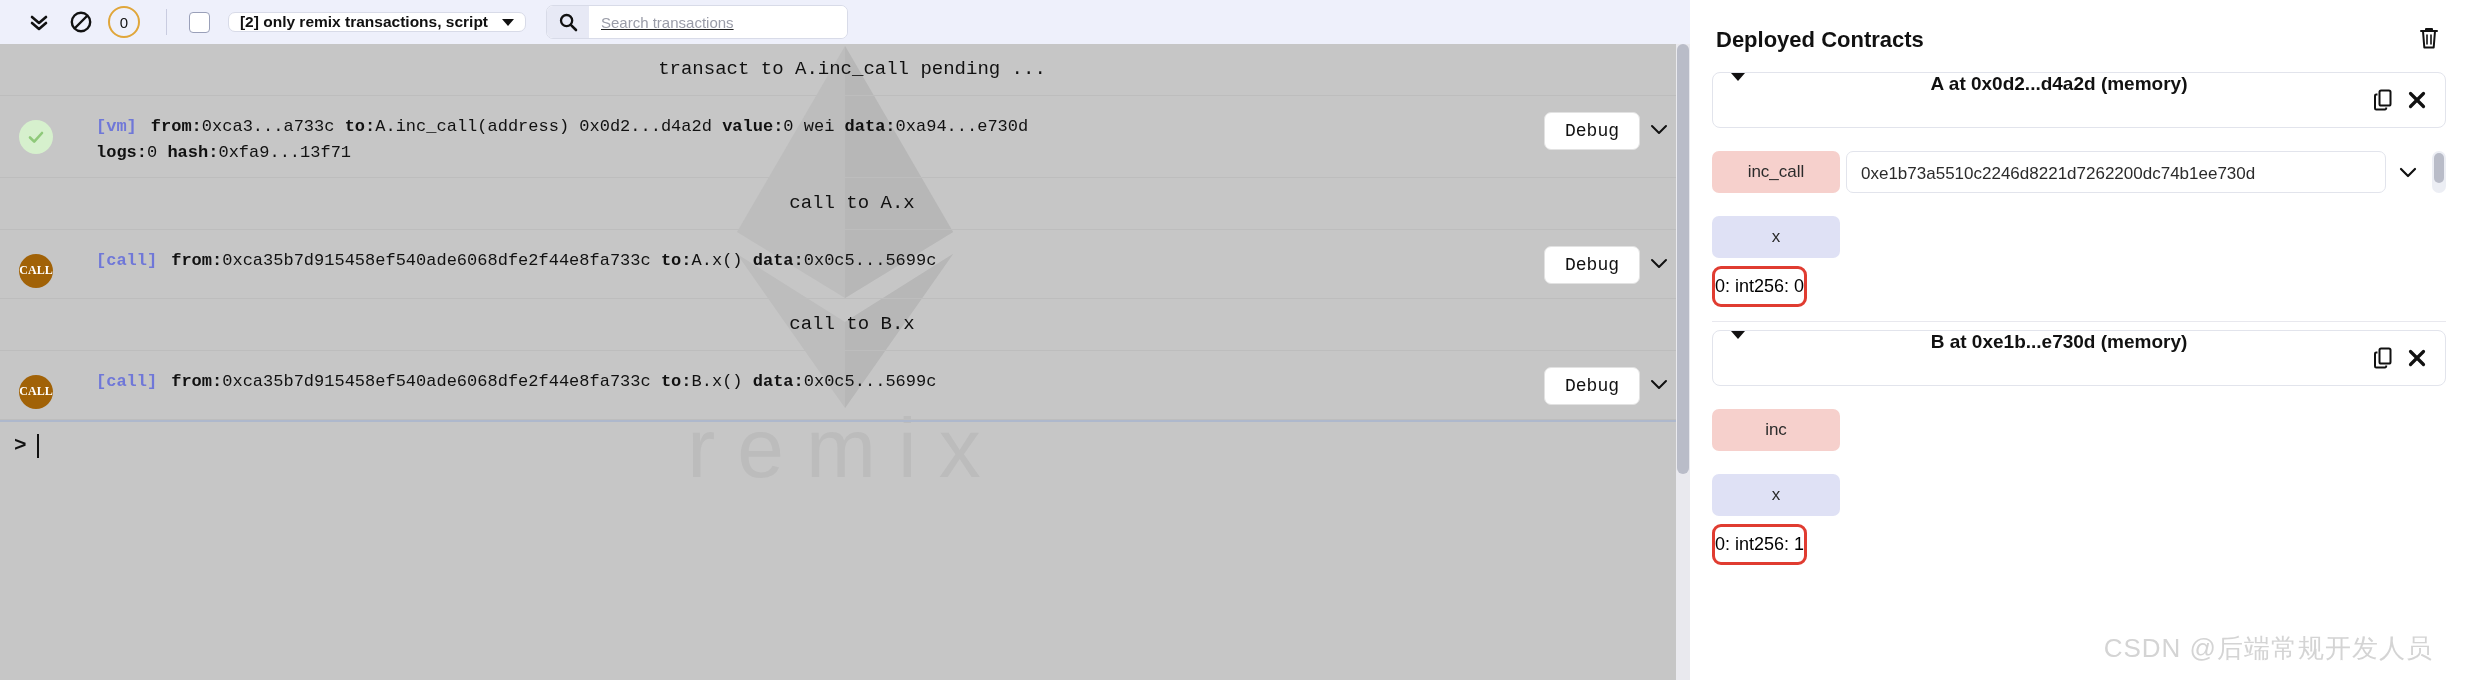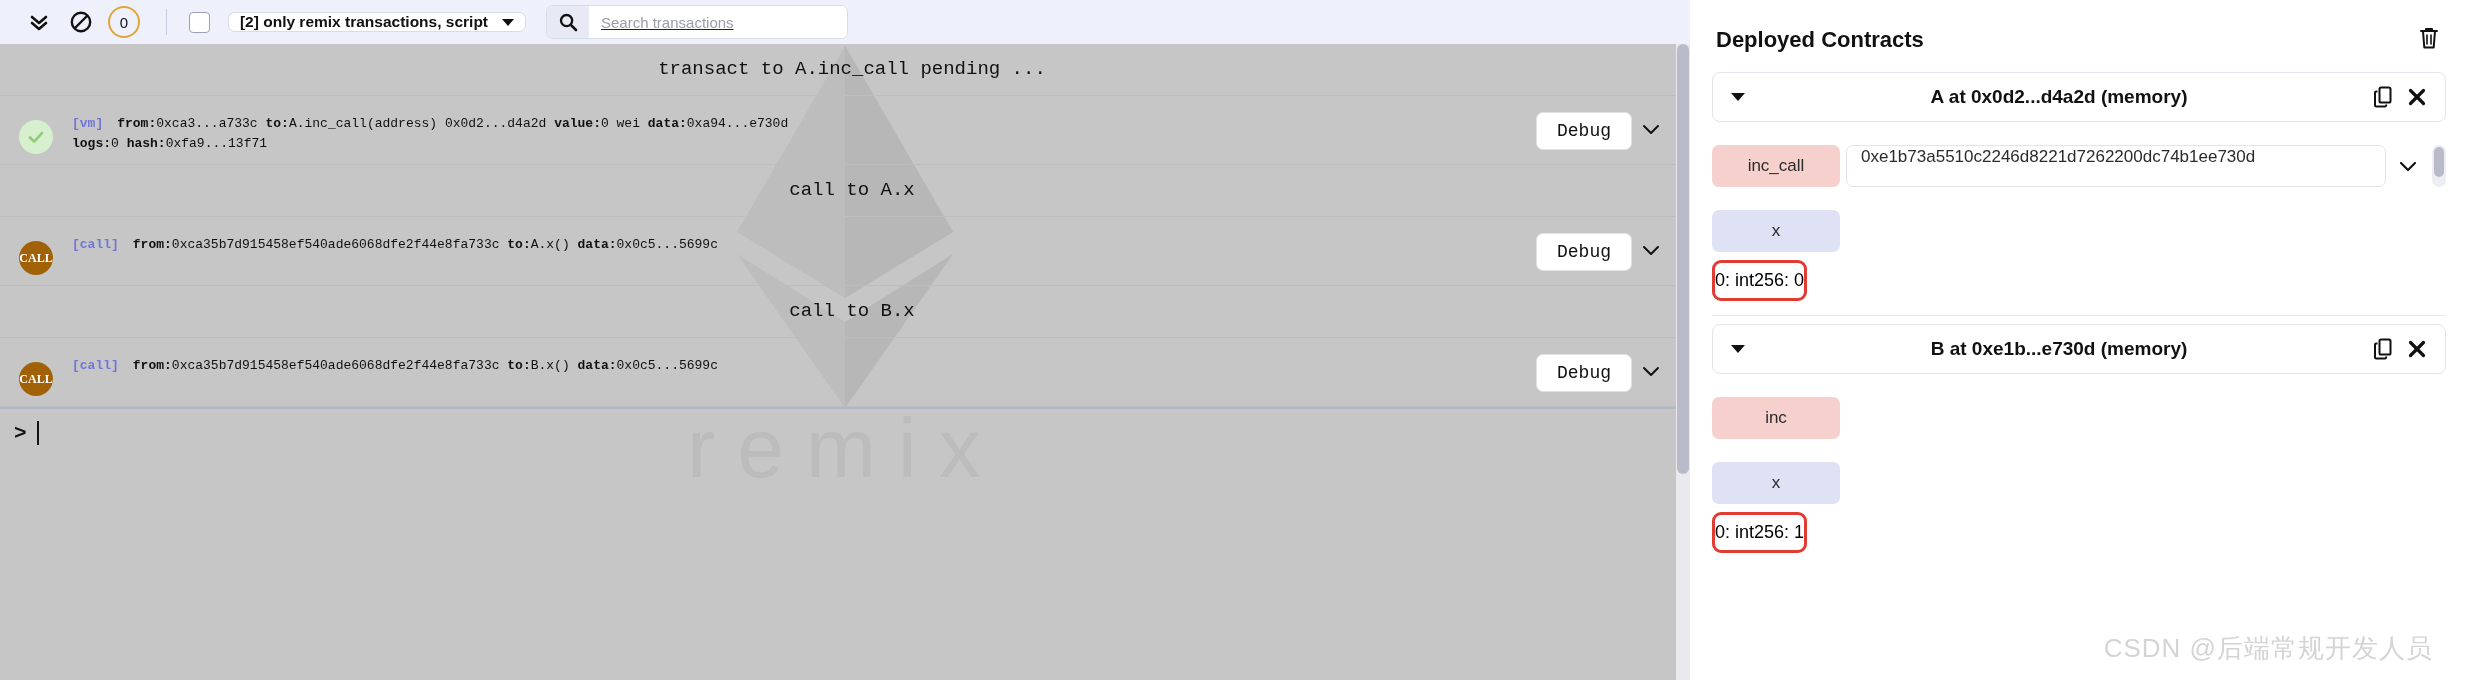--- a/index.html
+++ b/index.html
@@ -118,26 +118,26 @@
     background: #d6f0cd; display: flex; align-items: center; justify-content: center;
   }
   .call-circle {
     width: 34px; height: 34px; border-radius: 50%;
     background: #a16207; display: flex; align-items: center; justify-content: center;
     color: #fff; font-size: 12px; font-weight: 700;
     font-family: Liberation Serif, serif;
   }
   .tx-body {
     flex: 1; font-family: "Liberation Mono", monospace;
-    font-size: 13px; color: #111; line-height: 1.55; padding-top: 8px;
+    font-size: 17px; color: #111; line-height: 1.55; padding-top: 8px; margin-left: 24px;
   }
   .tag-vm { color: #6f77d8; font-weight: 700; margin-right: 14px; }
   .k { font-weight: 700; }
   .debug-col {
-    display: flex; align-items: center; gap: 8px; padding: 6px 28px 0 10px;
+    display: flex; align-items: center; gap: 8px; padding: 6px 20px 0 10px;
   }
   .debug-btn {
     background: #fff; border: 1px solid #e2e2e2; border-radius: 7px;
     font-family: "Liberation Mono", monospace;
     font-size: 18px; color: #111; padding: 8px 20px; cursor: pointer;
   }
   .chev-dn-small { cursor: pointer; }
   .prompt-row {
     display: flex; align-items: center; gap: 10px;
     padding: 12px 0 12px 14px;
@@ -164,22 +164,22 @@
   }
   .dc-header {
     display: flex; align-items: center; justify-content: space-between;
     padding: 8px 6px 18px 4px;
   }
   .dc-title { font-size: 22px; font-weight: 700; color: #111; }
   .trash-btn { cursor: pointer; }
 
   .contract-card { margin-bottom: 8px; }
   .contract-head {
-    height: 50px; border: 1px solid #e2e4ec; border-radius: 8px;
-    background: #fff; display: flex; align-items: center;
+    height: 56px; border: 1px solid #e2e4ec; border-radius: 8px;
+    background: #fff; display: flex; 
     padding: 0 18px; gap: 12px; cursor: pointer;
   }
   .tri-down {
     width: 0; height: 0; border-left: 7px solid transparent;
     border-right: 7px solid transparent; border-top: 8px solid #111;
     cursor: pointer;
   }
   .contract-name {
     flex: 1; text-align: center; font-size: 19px; font-weight: 700; color: #111;
   }
@@ -189,21 +189,21 @@
   .fn-btn {
     min-width: 128px; height: 42px; border-radius: 7px; border: 0;
     font-size: 17px; color: #2b2b2b; cursor: pointer;
     display: flex; align-items: center; justify-content: center;
     font-family: "Liberation Sans", sans-serif;
   }
   .fn-tx { background: #f6d0cc; }
   .fn-call { background: #dfe1f5; }
   .fn-input {
     flex: 1; height: 42px; border: 1px solid #e2e4ec; border-radius: 7px;
-    margin-left: 6px; padding: 1px 14px; font-size: 17px; color: #2b2b2b;
+    margin-left: 6px; padding: 12px 14px; font-size: 17px; color: #2b2b2b;
     font-family: "Liberation Sans", sans-serif; outline: none;
     line-height: 1.15; resize: none; overflow: hidden;
   }
   .fn-input::placeholder { color: #a9abb8; }
   .fn-chev { width: 44px; height: 42px; display: flex; align-items: center; justify-content: center; cursor: pointer; }
   .mini-scroll {
     width: 14px; height: 42px; background: #eceef4; border-radius: 7px;
     position: relative; margin-left: 2px;
   }
   .mini-thumb {

